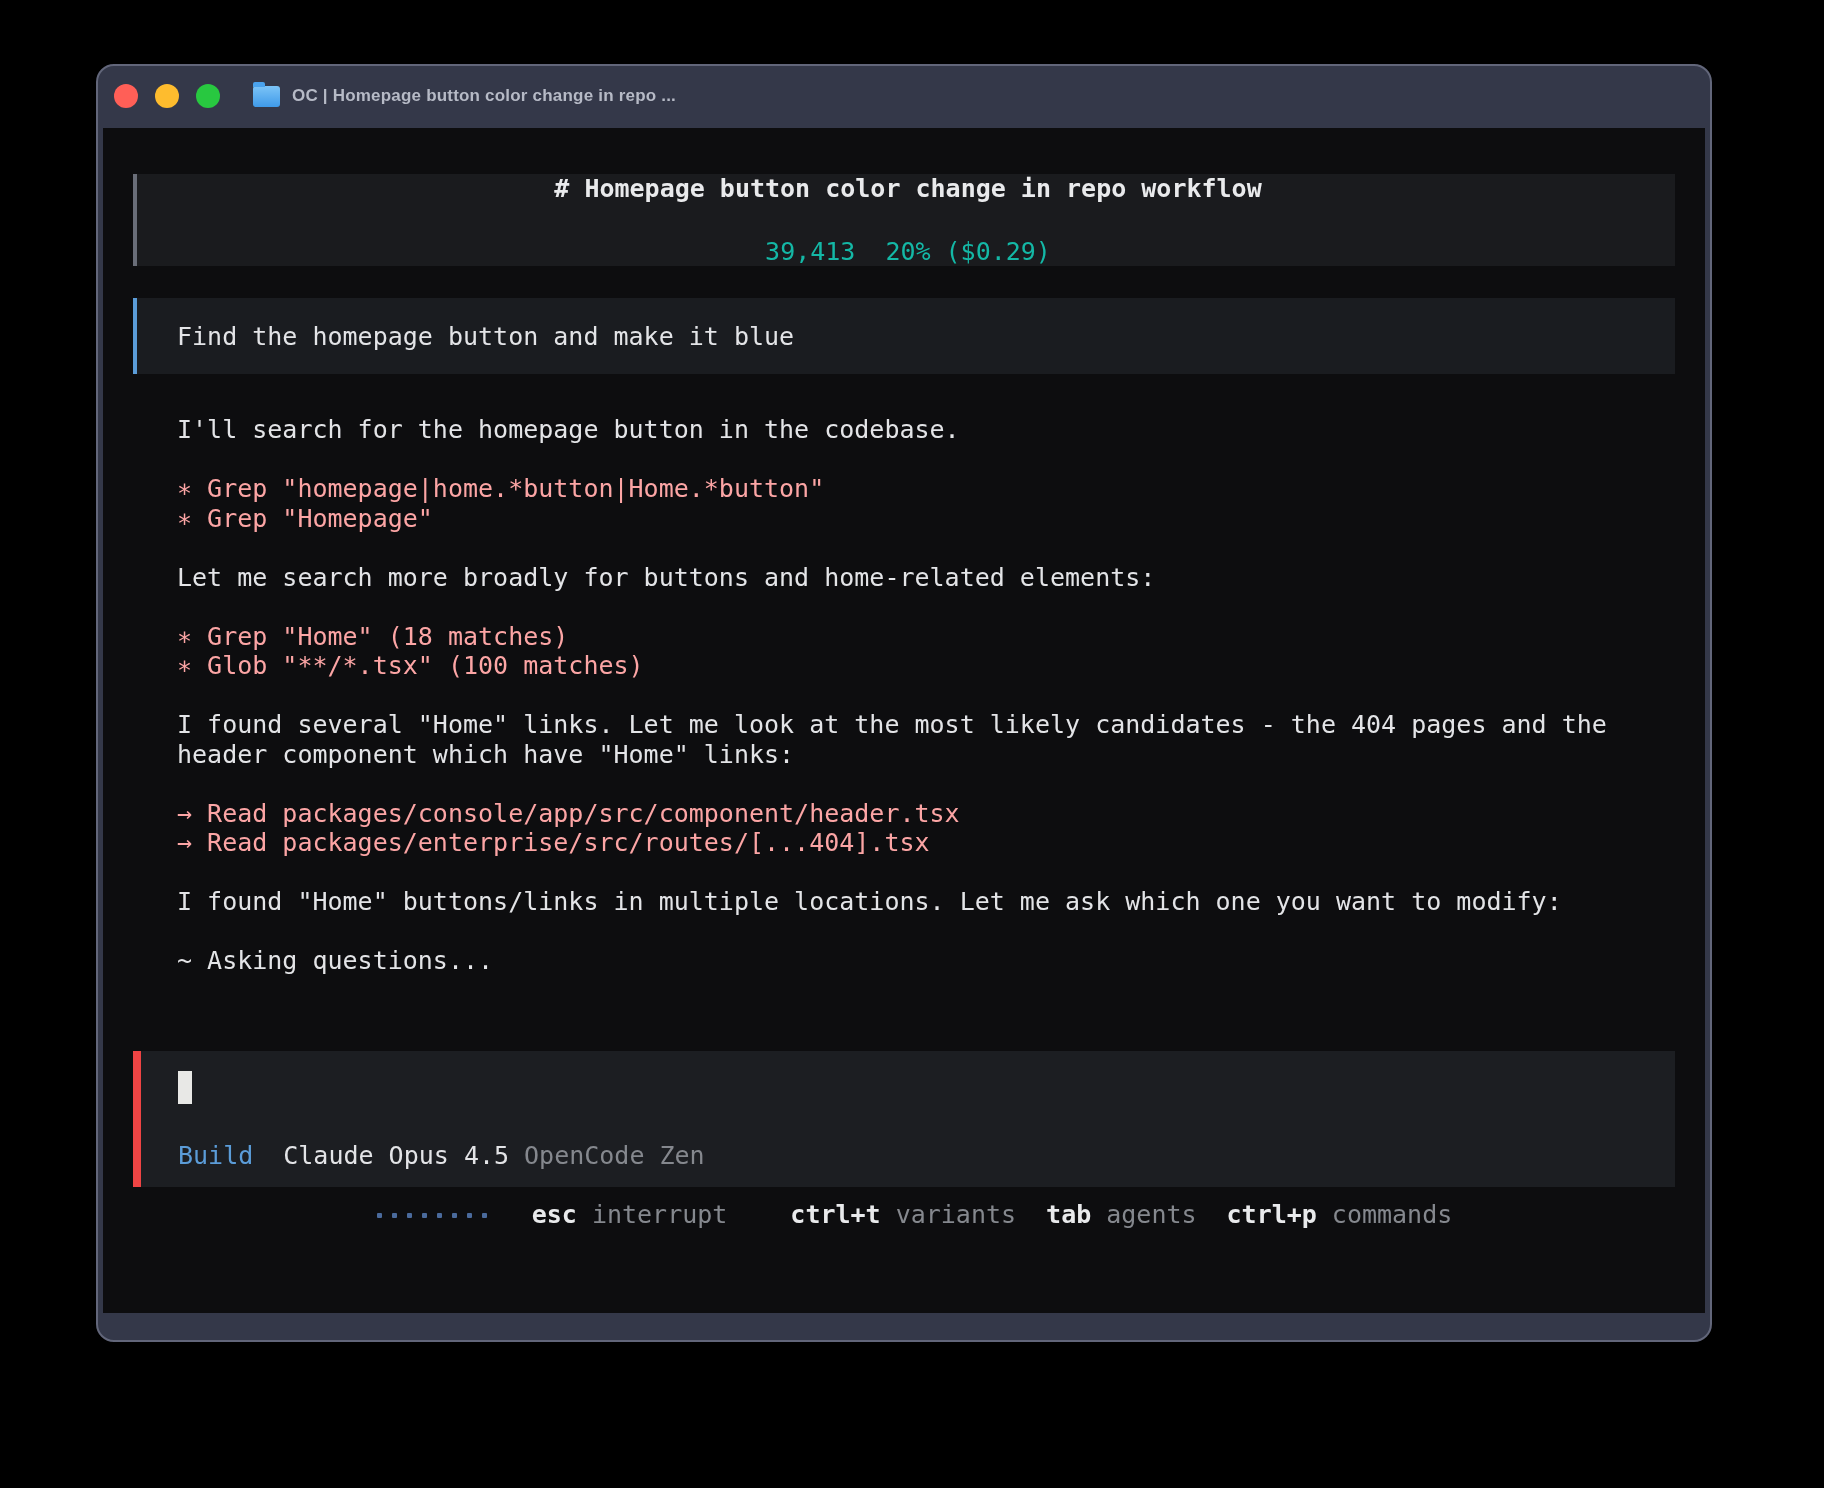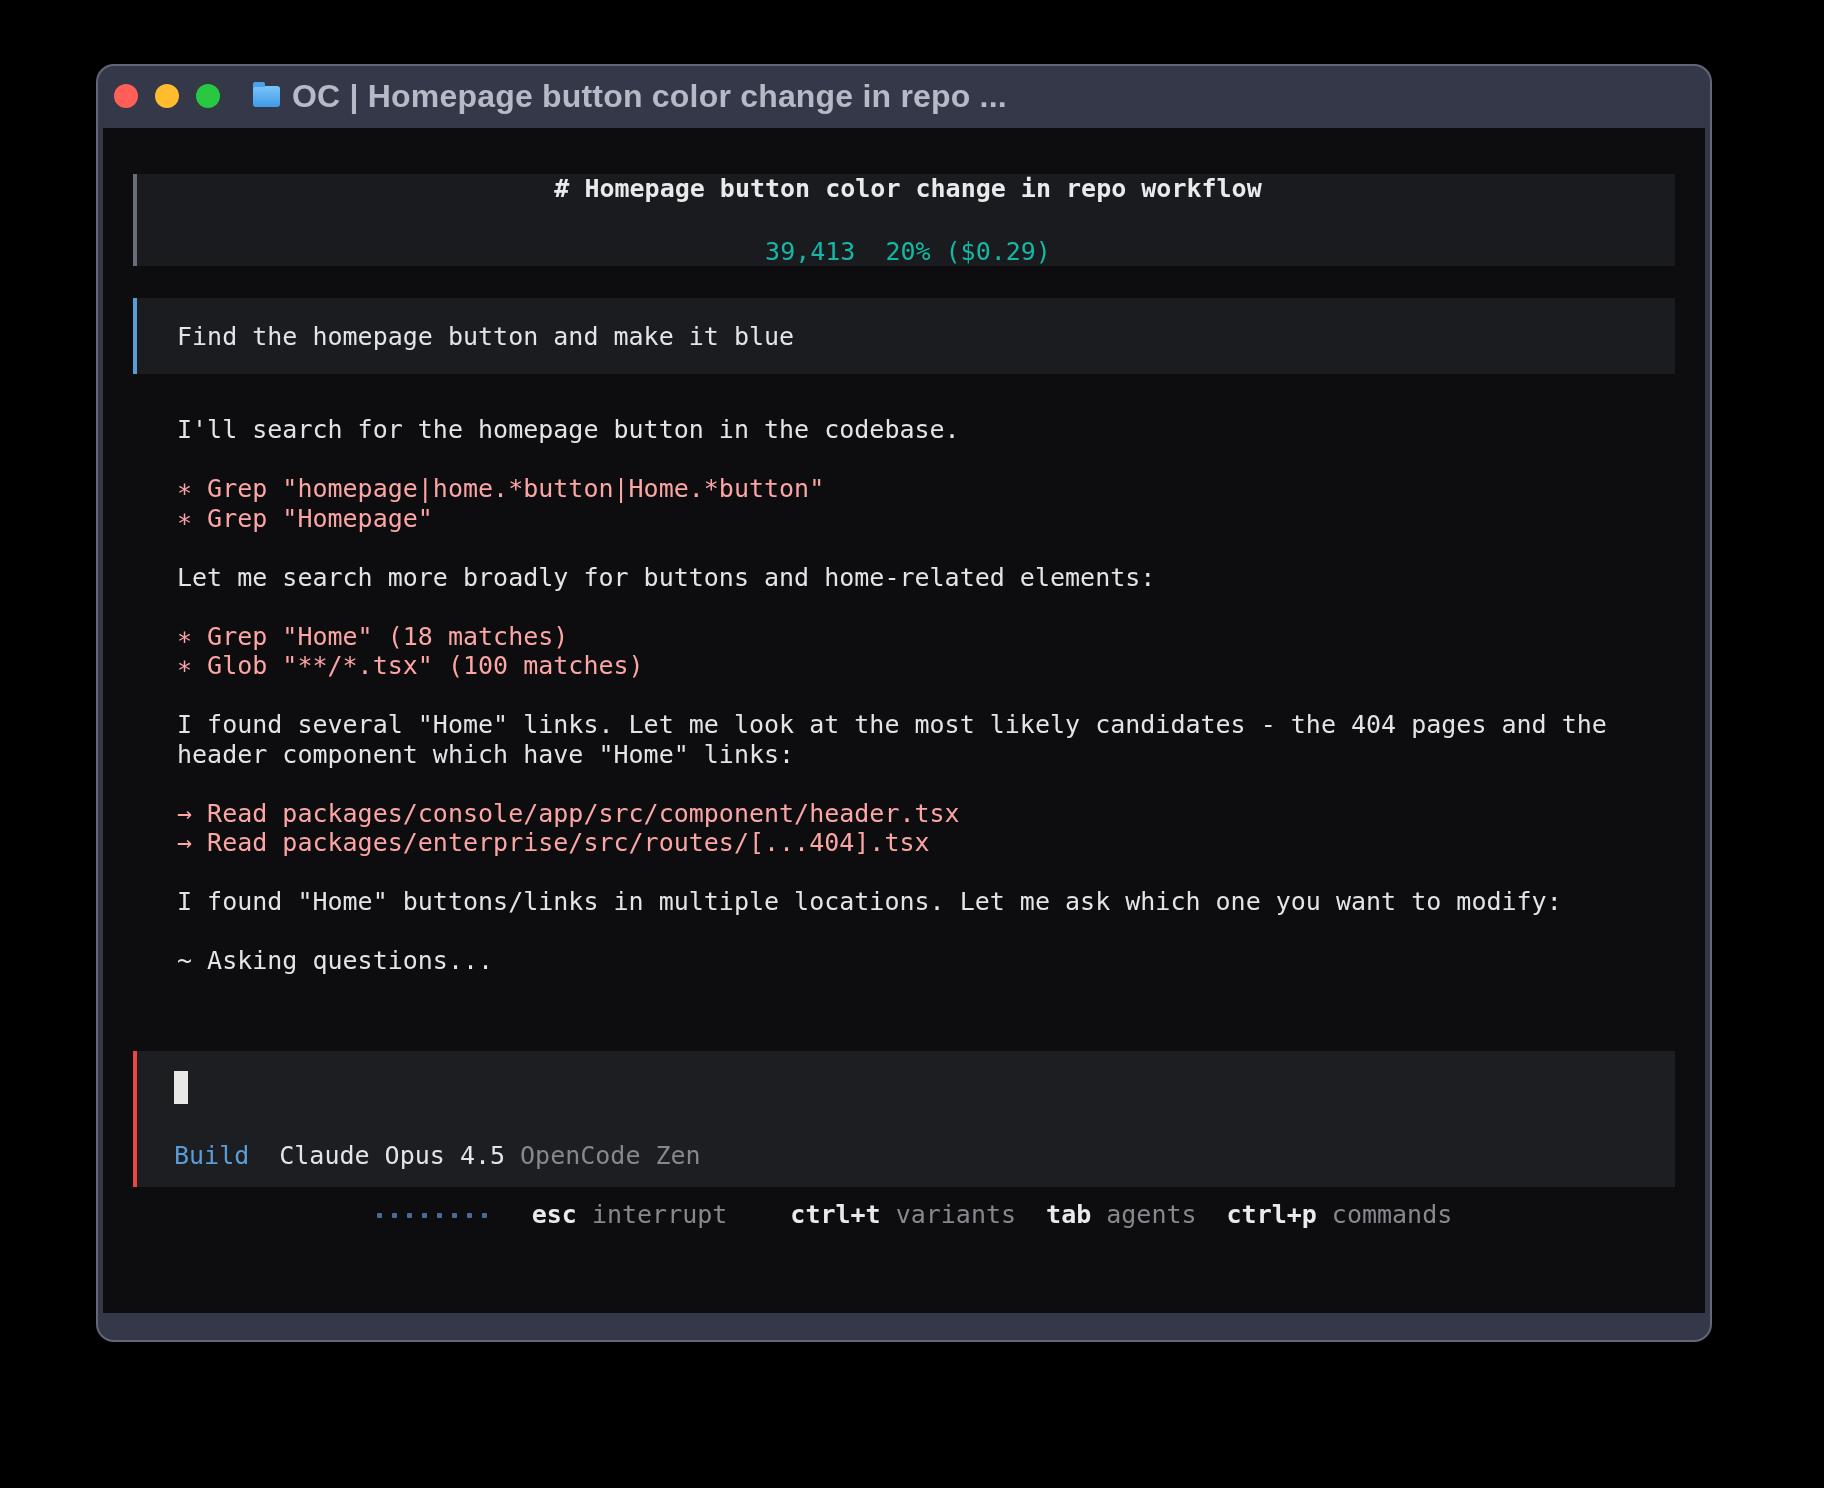--- a/index.html
+++ b/index.html
@@ -17,21 +17,21 @@
   .traffic { width:24px; height:24px; border-radius:50%; margin-right:17px; }
   .folder {
     width:27px; height:21px; border-radius:3px; position:relative;
     margin:0 12px 0 16px;
     background:linear-gradient(180deg,#7cc4f7 0%,#3f9ae9 100%);
   }
   .folder::before {
     content:""; position:absolute; top:-4px; left:0; width:12px; height:5px;
     background:#4aa2ec; border-radius:2px 2px 0 0;
   }
-  .win-title { font-size:32px; font-weight:bold; color:#b6bac6; letter-spacing:.2px; }
+  .win-title { font-size:17px; font-weight:bold; color:#b6bac6; letter-spacing:.2px; }
 
   .content {
     position:absolute; left:5px; right:5px; top:62px; bottom:27px;
     background:#0d0d0f; padding:46px 30px 0;
     font-family:"DejaVu Sans Mono", monospace; font-size:25px; color:#e3e4e7;
   }
 
   .session-header {
     height:92px; background:#1a1b1e; border-left:4px solid #696d78;
     display:flex; align-items:center; justify-content:space-between;
@@ -54,21 +54,21 @@
   .tline.tool  { color:#fca5a5; }
   .tline.blank { height:29.5px; }
 
   .agent-line { margin-left:44px; height:29.5px; line-height:29.5px; }
   .agent-icon { color:#5b9cd8; font-size:23px; margin-right:22px; }
   .agent-name { color:#e3e4e7; }
   .agent-sep  { color:#85888e; margin:0 14px; }
   .agent-model{ color:#85888e; }
 
   .prompt {
-    margin-top:46px; height:136px; background:#1c1e22; border-left:4px solid #ef4444;
+    margin-top:46px; height:136px; background:#1c1e22; border-left:8px solid #ef4444;
     padding:20px 0 16px 37px;
     display:flex; flex-direction:column; justify-content:space-between;
   }
   .cursor { width:14px; height:33px; background:#e8e8e6; }
   .prompt-status { line-height:30px; white-space:nowrap; }
   .p-mode { color:#5b9cd8; }
   .p-model { color:#e3e4e7; margin-left:30px; }
   .p-provider { color:#85888e; margin-left:15px; }
 
   .footer {

